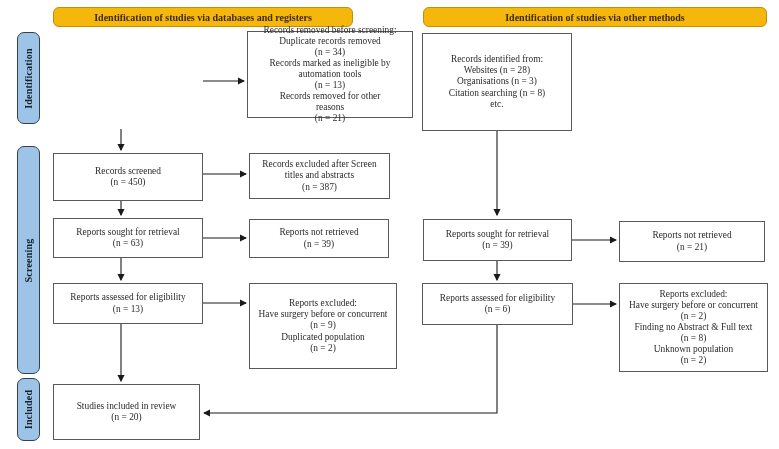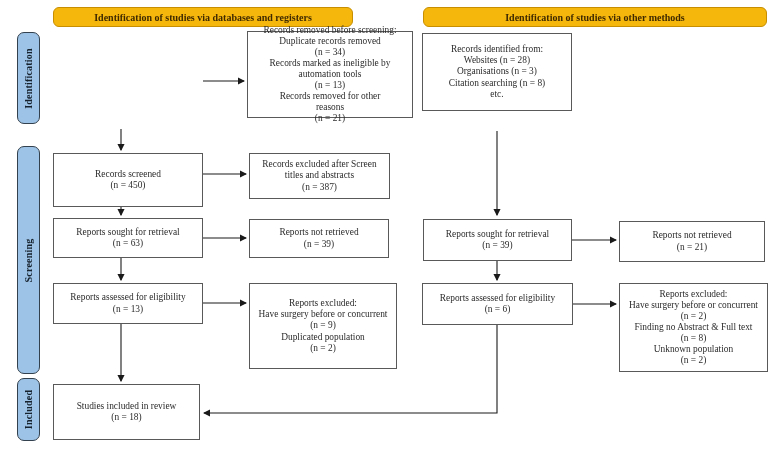--- a/index.html
+++ b/index.html
@@ -29,28 +29,28 @@
   #stage-included{top:378px;height:63px;}
   
   .box{
     position:absolute;background:#ffffff;border:1px solid #595959;box-sizing:border-box;
     display:flex;align-items:center;justify-content:center;text-align:center;
     font-size:9.4px;line-height:1.18;color:#2b2b2b;white-space:pre-line;padding:2px;
     z-index:2;
   }
   #b1{left:53px;top:33px;width:149px;height:96px;}
   #r1{left:247px;top:31px;width:166px;height:87px;}
-  #b2{left:53px;top:153px;width:150px;height:54px;}
+  #b2{left:53px;top:153px;width:150px;height:48px;}
   #r2{left:249px;top:153px;width:141px;height:46px;}
   #b3{left:53px;top:218px;width:150px;height:40px;}
   #r3{left:249px;top:219px;width:140px;height:39px;}
   #b4{left:53px;top:283px;width:150px;height:41px;}
   #r4{left:249px;top:283px;width:148px;height:86px;}
   #b5{left:53px;top:384px;width:147px;height:56px;}
-  #c1{left:422px;top:33px;width:150px;height:78px;}
+  #c1{left:422px;top:33px;width:150px;height:98px;}
   #c2{left:423px;top:219px;width:149px;height:42px;}
   #d1{left:619px;top:221px;width:146px;height:41px;}
   #c3{left:422px;top:283px;width:151px;height:42px;}
   #d2{left:619px;top:283px;width:149px;height:89px;}
   
   #connectors{position:absolute;left:0;top:0;z-index:1;pointer-events:none;}
 </style>
 </head>
 <body>
 
@@ -111,21 +111,21 @@
   <div class="box" id="r3">Reports not retrieved
 (n = 39)</div>
   <div class="box" id="b4">Reports assessed for eligibility
 (n = 13)</div>
   <div class="box" id="r4">Reports excluded:
 Have surgery before or concurrent
 (n = 9)
 Duplicated population
 (n = 2)</div>
   <div class="box" id="b5">Studies included in review
-(n = 18)</div>
+(n = 20)</div>
 
   <div class="box" id="c1">Records identified from:
 Websites (n = 28)
 Organisations (n = 3)
 Citation searching (n = 8)
 etc.</div>
   <div class="box" id="c2">Reports sought for retrieval
 (n = 39)</div>
   <div class="box" id="d1">Reports not retrieved
 (n = 21)</div>

